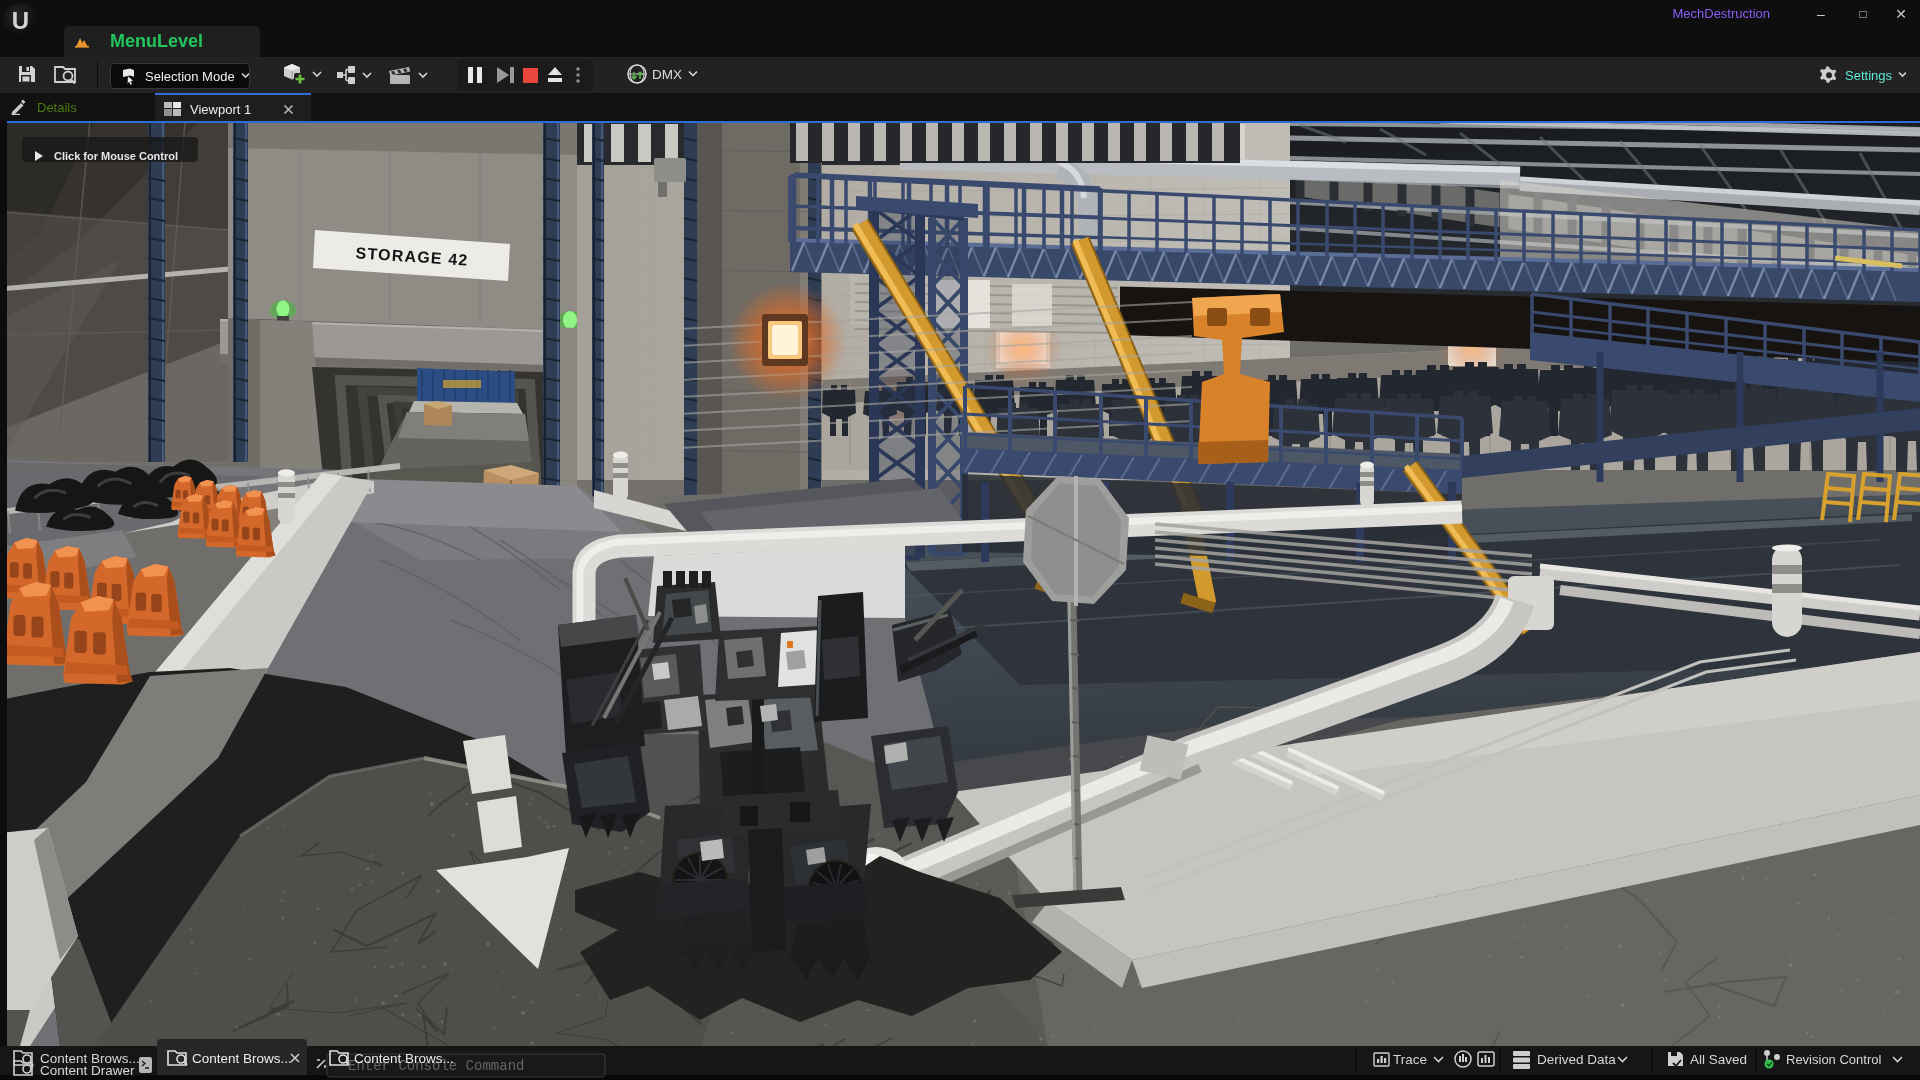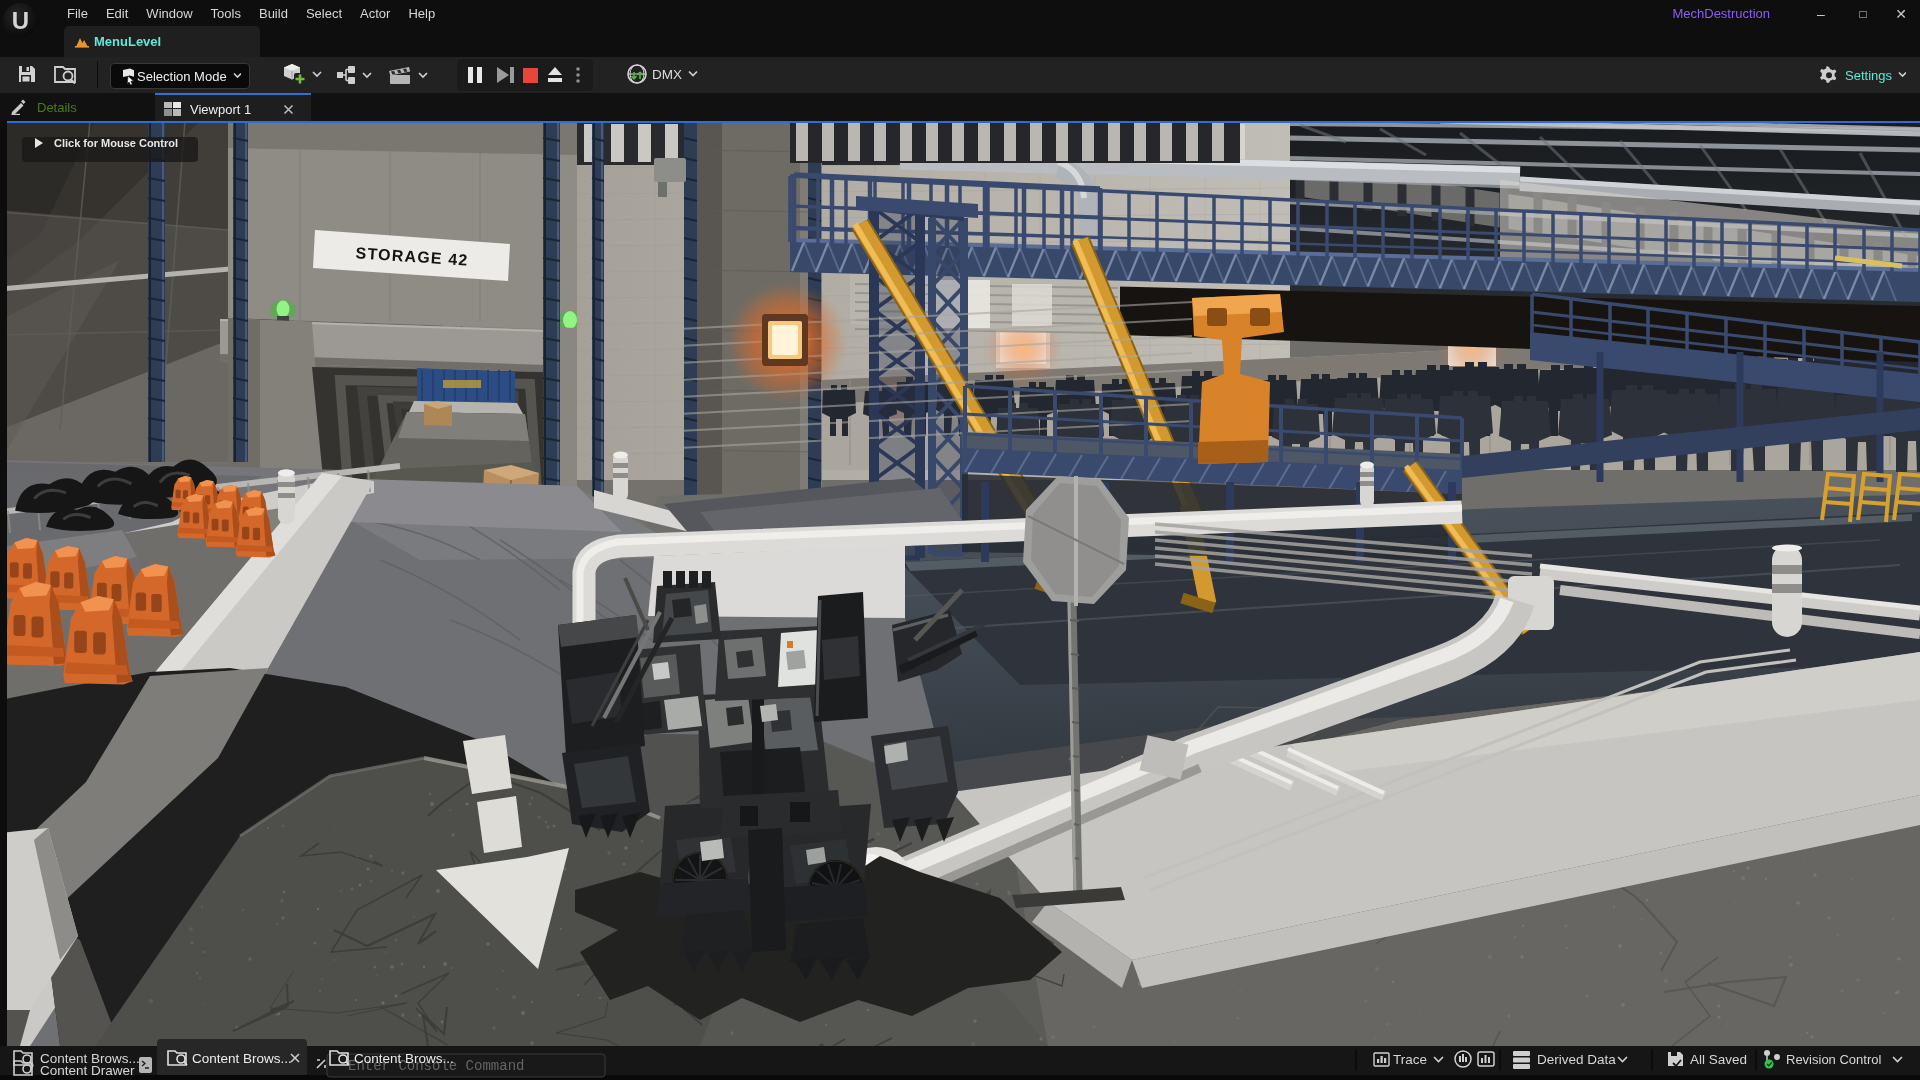--- a/index.html
+++ b/index.html
@@ -10,39 +10,39 @@
 #menus span{padding:0 9px}
 #wintitle{right:150px;top:0;height:26px;line-height:28px;color:#8b5cf6;font-size:13px}
 .winbtn{top:0;width:14px;height:26px;color:#c8c8c8;font-size:14px;line-height:28px;text-align:center}
 
 #logo{left:9px;top:7px;width:41px;height:41px;border-radius:50%;background:radial-gradient(circle at 35% 30%,#e8e8e8,#7a7a7a 55%,#3d3d3d 90%);z-index:5}
 #logo .inner{position:absolute;left:3px;top:3px;width:35px;height:35px;border-radius:50%;background:radial-gradient(circle at 40% 35%,#262626,#0c0c0c 70%);}
 #logo .u{position:absolute;left:0;top:0;width:41px;height:41px;color:#d4d4d4;font-size:24px;font-weight:bold;text-align:center;line-height:42px;font-family:"Liberation Sans",sans-serif}
 
 #tabstrip{left:0;top:26px;width:1920px;height:31px;background:#0e0e0e}
 #menutab{left:64px;top:26px;width:196px;height:31px;background:#1f1f1f;border-radius:5px 5px 0 0;display:flex;align-items:center}
-#menutab .txt{color:#5eead4;font-size:13px;font-weight:bold;margin-left:4px}
+#menutab .txt{color:#22c55e;font-size:18px;font-weight:bold;margin-left:20px}
 
 #toolbar{left:0;top:57px;width:1920px;height:36px;background:#222222}
 #selmode{left:110px;top:63px;width:140px;height:26px;background:#0a0a0a;border:1px solid #383838;border-radius:4px;display:flex;align-items:center;color:#efefef;font-size:13px}
 #playgrp{left:457px;top:59px;width:136px;height:32px;background:#1b1b1b;border-radius:4px}
 #settings{right:14px;top:61px;height:28px;display:flex;align-items:center;color:#5eead4;font-size:13px}
 
 #paneltabs{left:0;top:93px;width:1920px;height:28px;background:#111111}
 #detailstab{left:10px;top:93px;height:28px;display:flex;align-items:center;color:#4d7c0f;font-size:13px}
 #vptab{left:155px;top:93px;width:156px;height:32px;background:#1e1e1e;display:flex;align-items:center;color:#ededed;font-size:13px}
 #vptab .blue{position:absolute;left:0;top:0;width:156px;height:2px;background:#2e6fd8}
 
 #focusline{left:0;top:121px;width:1920px;height:2px;background:#2c6ed6;z-index:4}
 
 #vpleft{left:0;top:121px;width:7px;height:925px;background:#0d0d0d;z-index:4}
 
 #scene{left:0px;top:121px;z-index:1}
 
-#mousepill{left:22px;top:137px;width:176px;height:25px;background:rgba(24,24,24,0.78);border-radius:4px;z-index:6;display:flex;align-items:flex-start;color:#e6e6e6;font-size:11px;font-weight:bold;white-space:nowrap}
+#mousepill{left:22px;top:137px;width:176px;height:25px;background:rgba(24,24,24,0.78);border-radius:4px;z-index:6;display:flex;align-items:flex-end;color:#e6e6e6;font-size:11px;font-weight:bold;white-space:nowrap}
 
 #statusbar{left:0;top:1046px;width:1920px;height:34px;background:#161616;z-index:6}
 #statusbot{left:0;top:1075px;width:1920px;height:5px;background:#090909;z-index:7}
 #sbtab2{left:157px;top:1039px;width:150px;height:36px;background:#272727;border-radius:4px 4px 0 0;z-index:7}
 .chev{display:inline-block;margin-left:6px;width:8px;height:8px}
 </style></head>
 <body>
 <div id="root">
 
   <svg id="scene" class="abs" width="1920" height="925" viewBox="0 121 1920 925">
@@ -1629,30 +1629,20 @@
 <polygon points="700,842 722,839 724,858 702,861" fill="#b8bbb8"></polygon>
 <polygon points="806,850 824,847 826,862 808,865" fill="#9da09d"></polygon>
 <polygon points="652,664 668,662 670,678 654,680" fill="#c6c9c6"></polygon>
 <polygon points="884,746 906,742 908,760 886,764" fill="#aeb1ae"></polygon>
 <polygon points="760,706 776,704 778,720 762,722" fill="#b2b5b2"></polygon>
 <line x1="915" y1="640" x2="962" y2="590" stroke="#565753" stroke-width="5"></line>
 <line x1="648" y1="630" x2="625" y2="578" stroke="#4a4b47" stroke-width="4"></line>
   </svg>
 
   <div id="titlebar" class="abs"></div>
-  <div id="menus" class="abs">
-      <span>File</span>
-      <span>Edit</span>
-      <span>Window</span>
-      <span>Tools</span>
-      <span>Build</span>
-      <span>Select</span>
-      <span>Actor</span>
-      <span>Help</span>
-    </div>
   <div id="wintitle" class="abs">MechDestruction</div>
   <div class="abs winbtn" style="right:92px">–</div>
   <div class="abs winbtn" style="right:50px;font-size:12px">□</div>
   <div class="abs winbtn" style="right:12px">✕</div>
   <div id="tabstrip" class="abs"></div>
   <div id="menutab" class="abs">
     <svg width="15" height="13" style="margin-left:11px">
         <path d="M1 12 L5 3 L7.5 8 L9 5 L13 12 Z" fill="#e8952e"></path>
         <rect x="0" y="11" width="14" height="1.6" fill="#e8952e"></rect>
       </svg>
@@ -1677,21 +1667,21 @@
       <path d="M1 4 h8 l2 2 h10 v13 h-20 z" fill="none" stroke="#cfcfcf" stroke-width="1.8"></path>
       <circle cx="14" cy="13" r="4.5" fill="none" stroke="#cfcfcf" stroke-width="1.8"></circle>
       <line x1="17" y1="16.5" x2="21" y2="20.5" stroke="#cfcfcf" stroke-width="2"></line>
     </svg>
   <div class="abs" style="left:97px;top:61px;width:1px;height:27px;background:#0c0c0c"></div>
   <div id="selmode" class="abs">
     <svg width="17" height="17" style="margin-left:9px">
         <path d="M3 2 l7 -1.5 v7 l-7 1.5 z M10 .5 l4 1.8 v6.5 l-4 -1.3 z" fill="#e8e8e8"></path>
         <path d="M8 8 l5.5 5 l-2.6 .3 l1.4 3 l-1.8 .8 l-1.4 -3 l-1.8 1.6 z" fill="#fff" stroke="#222" stroke-width=".7"></path>
       </svg>
-    <span style="">Selection Mode</span>
+    <span style="margin-left:8px">Selection Mode</span>
     <svg class="chev" width="9" height="7">
         <path d="M1 1.5 l3.5 3.5 l3.5 -3.5" stroke="#cfcfcf" stroke-width="1.6" fill="none"></path>
       </svg>
   </div>
 
   <svg class="abs" width="40" height="26" style="left:282px;top:62px">
       <path d="M10 2 l8 3.4 v8.6 l-8 3.6 l-8 -3.6 v-8.6 z" fill="#cfcfcf"></path>
       <path d="M10 2 l8 3.4 l-8 3.4 l-8 -3.4 z" fill="#ededed"></path>
       <path d="M10 8.8 v8.8" stroke="#9a9a9a" stroke-width="1"></path>
       <rect x="12" y="11" width="12" height="12" rx="2" fill="#222"></rect>

